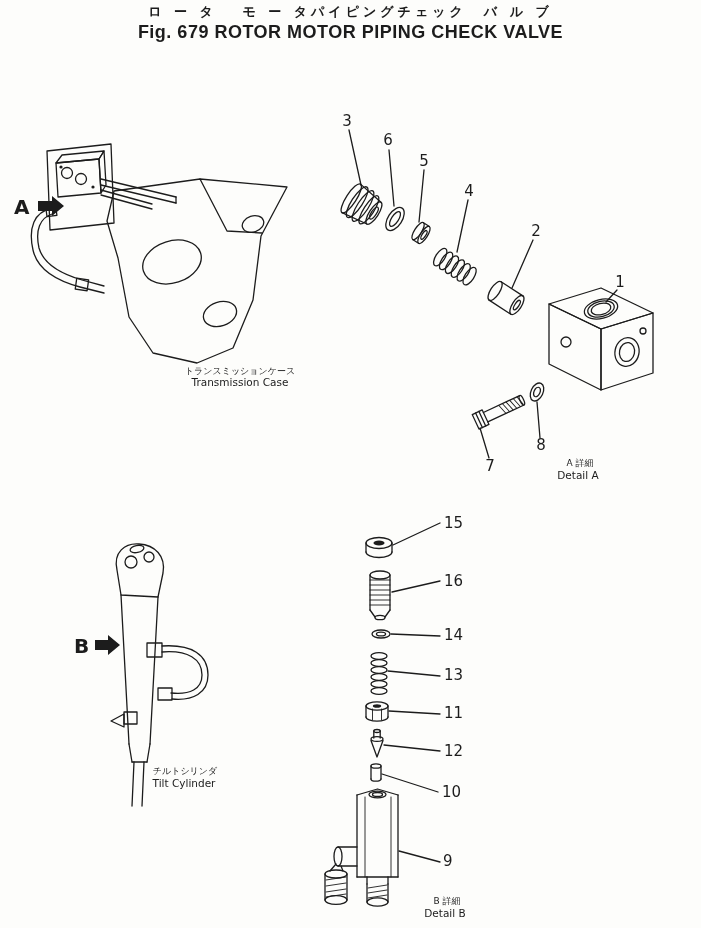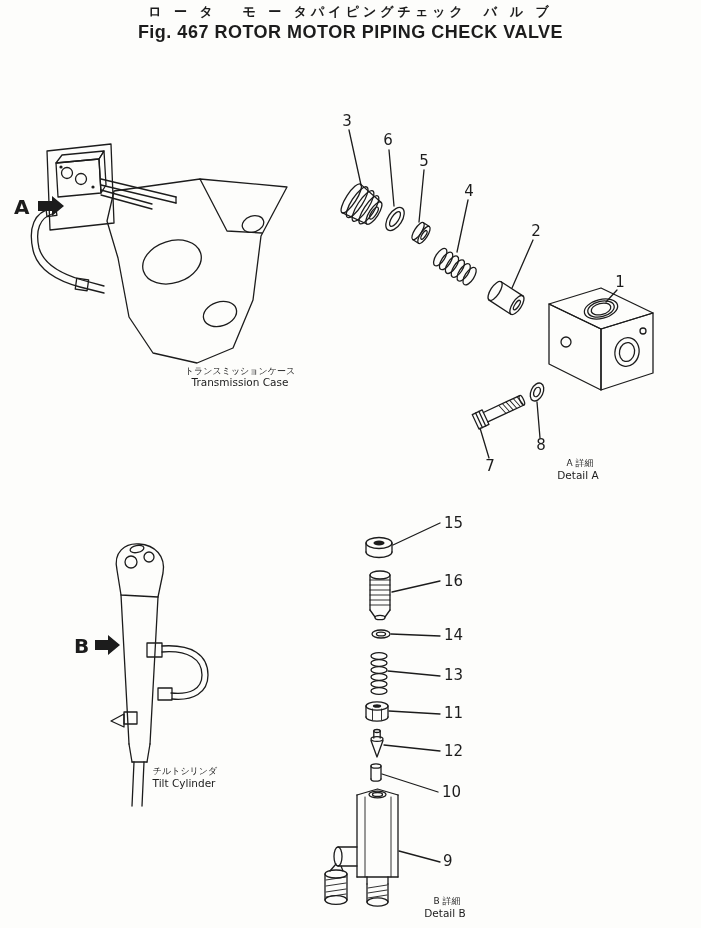--- a/index.html
+++ b/index.html
@@ -25,21 +25,21 @@
   .cap-jp{font-size:9px;}
   .cap-en{font-size:10.5px;}
 </style>
 </head>
 <body>
 
 <div class="page">
 
   <div class="hdr">
     <div class="title-jp">ロ ー タ　 モ ー タパイピングチェック　バ ル ブ</div>
-    <div class="title-en">Fig. 467 ROTOR MOTOR PIPING CHECK VALVE</div>
+    <div class="title-en">Fig. 679 ROTOR MOTOR PIPING CHECK VALVE</div>
   </div>
 
   <svg class="sheet" width="701" height="928" viewBox="0 0 701 928">
 
     <g>
       <polygon points="47,151 111,144 114,223 50,230"></polygon>
       <polygon points="56,163 99,159 101,193 58,197"></polygon>
       <polygon points="56,163 62,155 104,151 99,159"></polygon>
       <polygon points="99,159 104,151 106,185 101,193"></polygon>
       <circle cx="67" cy="173" r="5.5"></circle>

